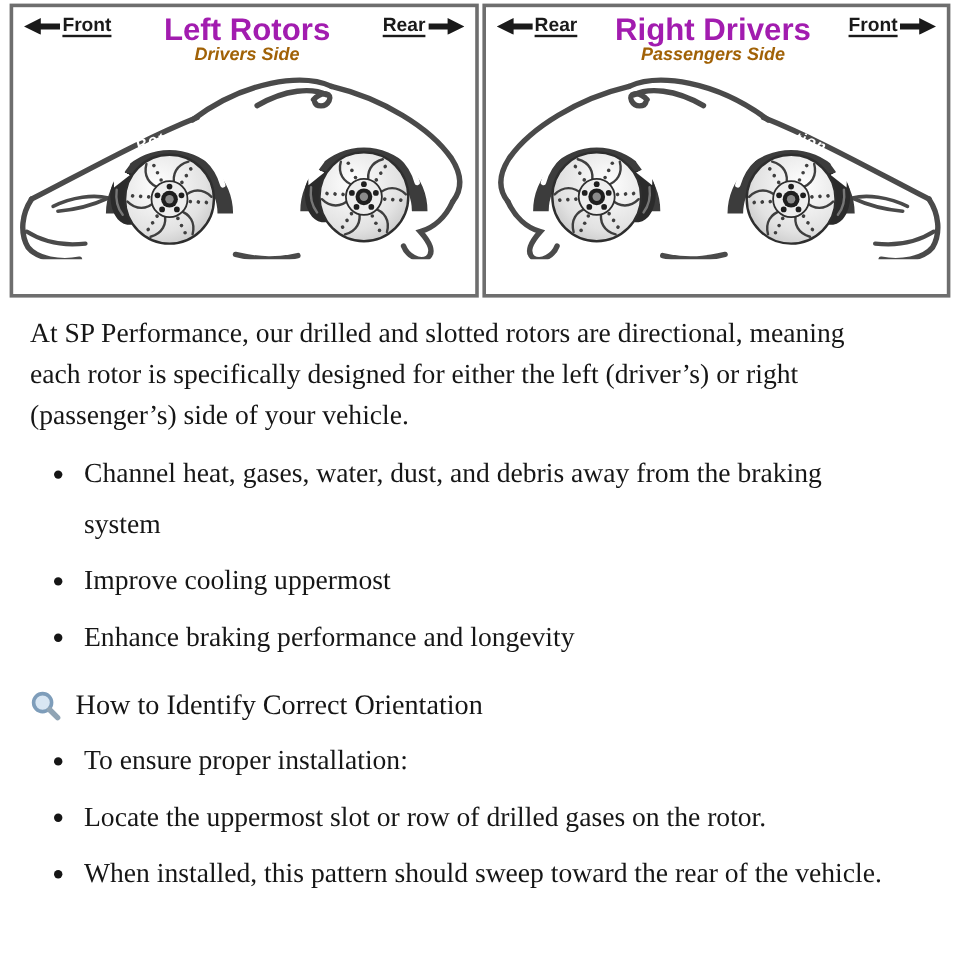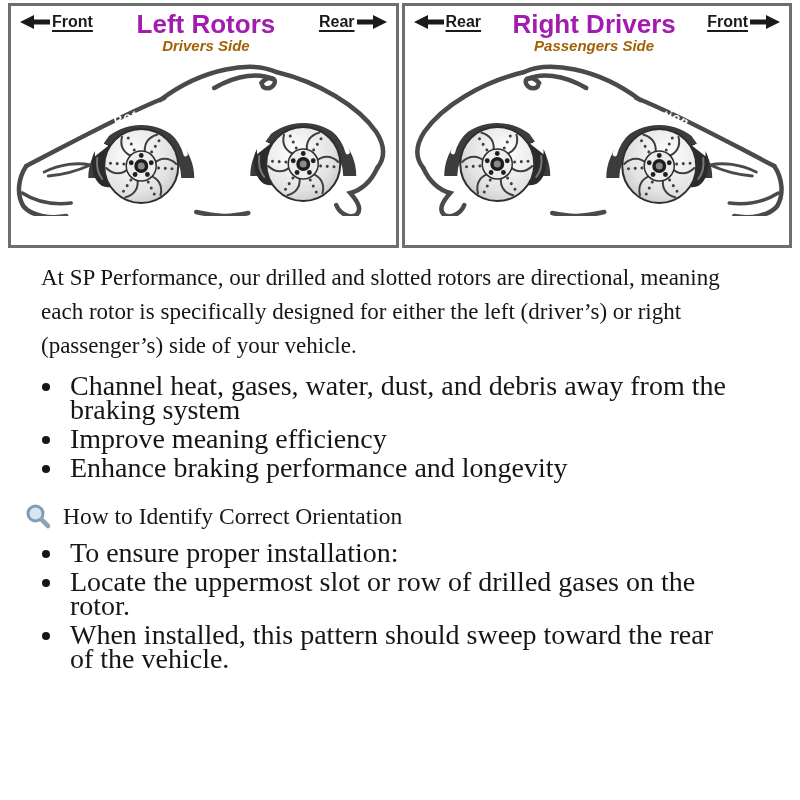--- a/index.html
+++ b/index.html
@@ -13,28 +13,28 @@
   .dir-label { display:flex; align-items:center; gap:2px; font-family:"Liberation Sans",sans-serif;
                font-weight:bold; font-size:16px; color:#1a1a1a; }
   .dir-label .txt { text-decoration:underline; text-decoration-thickness:2px; text-underline-offset:3px; }
   .title-block { flex:1; text-align:center; margin-top:-2px; }
   .panel-title { font-family:"Liberation Sans",sans-serif; font-weight:bold; font-size:26px; line-height:1.0; color:#a21caf; }
   .panel-subtitle { font-family:"Liberation Sans",sans-serif; font-weight:bold; font-style:italic; font-size:15px; color:#a16207; }
   .car-svg { display:block; width:100%; height:162px; }
 
   
   .article { padding:0 25px; }
-  .intro { font-size:23px; line-height:34px; max-width:715px; margin-top:13px;margin-left:16px; }
+  .intro { font-size:23px; line-height:34px; max-width:715px; margin-top:13px; }
   .sec-heading { display:flex; align-items:center; gap:11px; font-size:23.5px; margin-top:23px; }
   .sec-heading.bold { font-weight:bold; }
   .sec-heading.regular { font-weight:normal; }
   .icon-box { width:27px; height:27px; flex:0 0 auto; }
   .lead { font-size:23px; line-height:34px; margin-top:23px; }
   ul.blist { margin-top:11px; padding-left:40px; max-width:715px; }
-  ul.blist li { font-size:28px; line-height:24px; padding-left:5px; margin-bottom:5px; max-width:675px; }
+  ul.blist li { font-size:23px; line-height:42px; padding-left:5px; margin-bottom:5px; max-width:675px; }
 </style>
 </head>
 <body>
 
 <svg width="0" height="0" style="position:absolute" aria-hidden="true">
   <defs>
     <radialGradient id="rotGrad" cx="38%" cy="35%" r="75%">
       <stop offset="0%" stop-color="#ffffff"></stop>
       <stop offset="70%" stop-color="#e2e2e2"></stop>
       <stop offset="100%" stop-color="#c6c6c6"></stop>
@@ -181,21 +181,21 @@
 </div>
 
 <div class="article">
 
   <p class="intro">At SP Performance, our drilled and slotted rotors are directional, meaning each rotor is specifically designed for either the left (driver’s) or right (passenger’s) side of your vehicle.</p>
 
 
 
   <ul class="blist">
     <li>Channel heat, gases, water, dust, and debris away from the braking system</li>
-    <li>Improve meaning efficiency</li>
+    <li>Improve cooling uppermost</li>
     <li>Enhance braking performance and longevity</li>
   </ul>
 
   <div class="sec-heading regular">
     <svg class="icon-box" viewBox="0 0 27 27">
       <circle cx="10.5" cy="10.5" r="7.5" fill="#d8e6f3" stroke="#7e9dba" stroke-width="3"></circle>
       <line x1="16.4" y1="16.4" x2="23" y2="23" stroke="#90a4b4" stroke-width="4.6" stroke-linecap="round"></line>
     </svg>
     <span>How to Identify Correct Orientation</span>
   </div>

